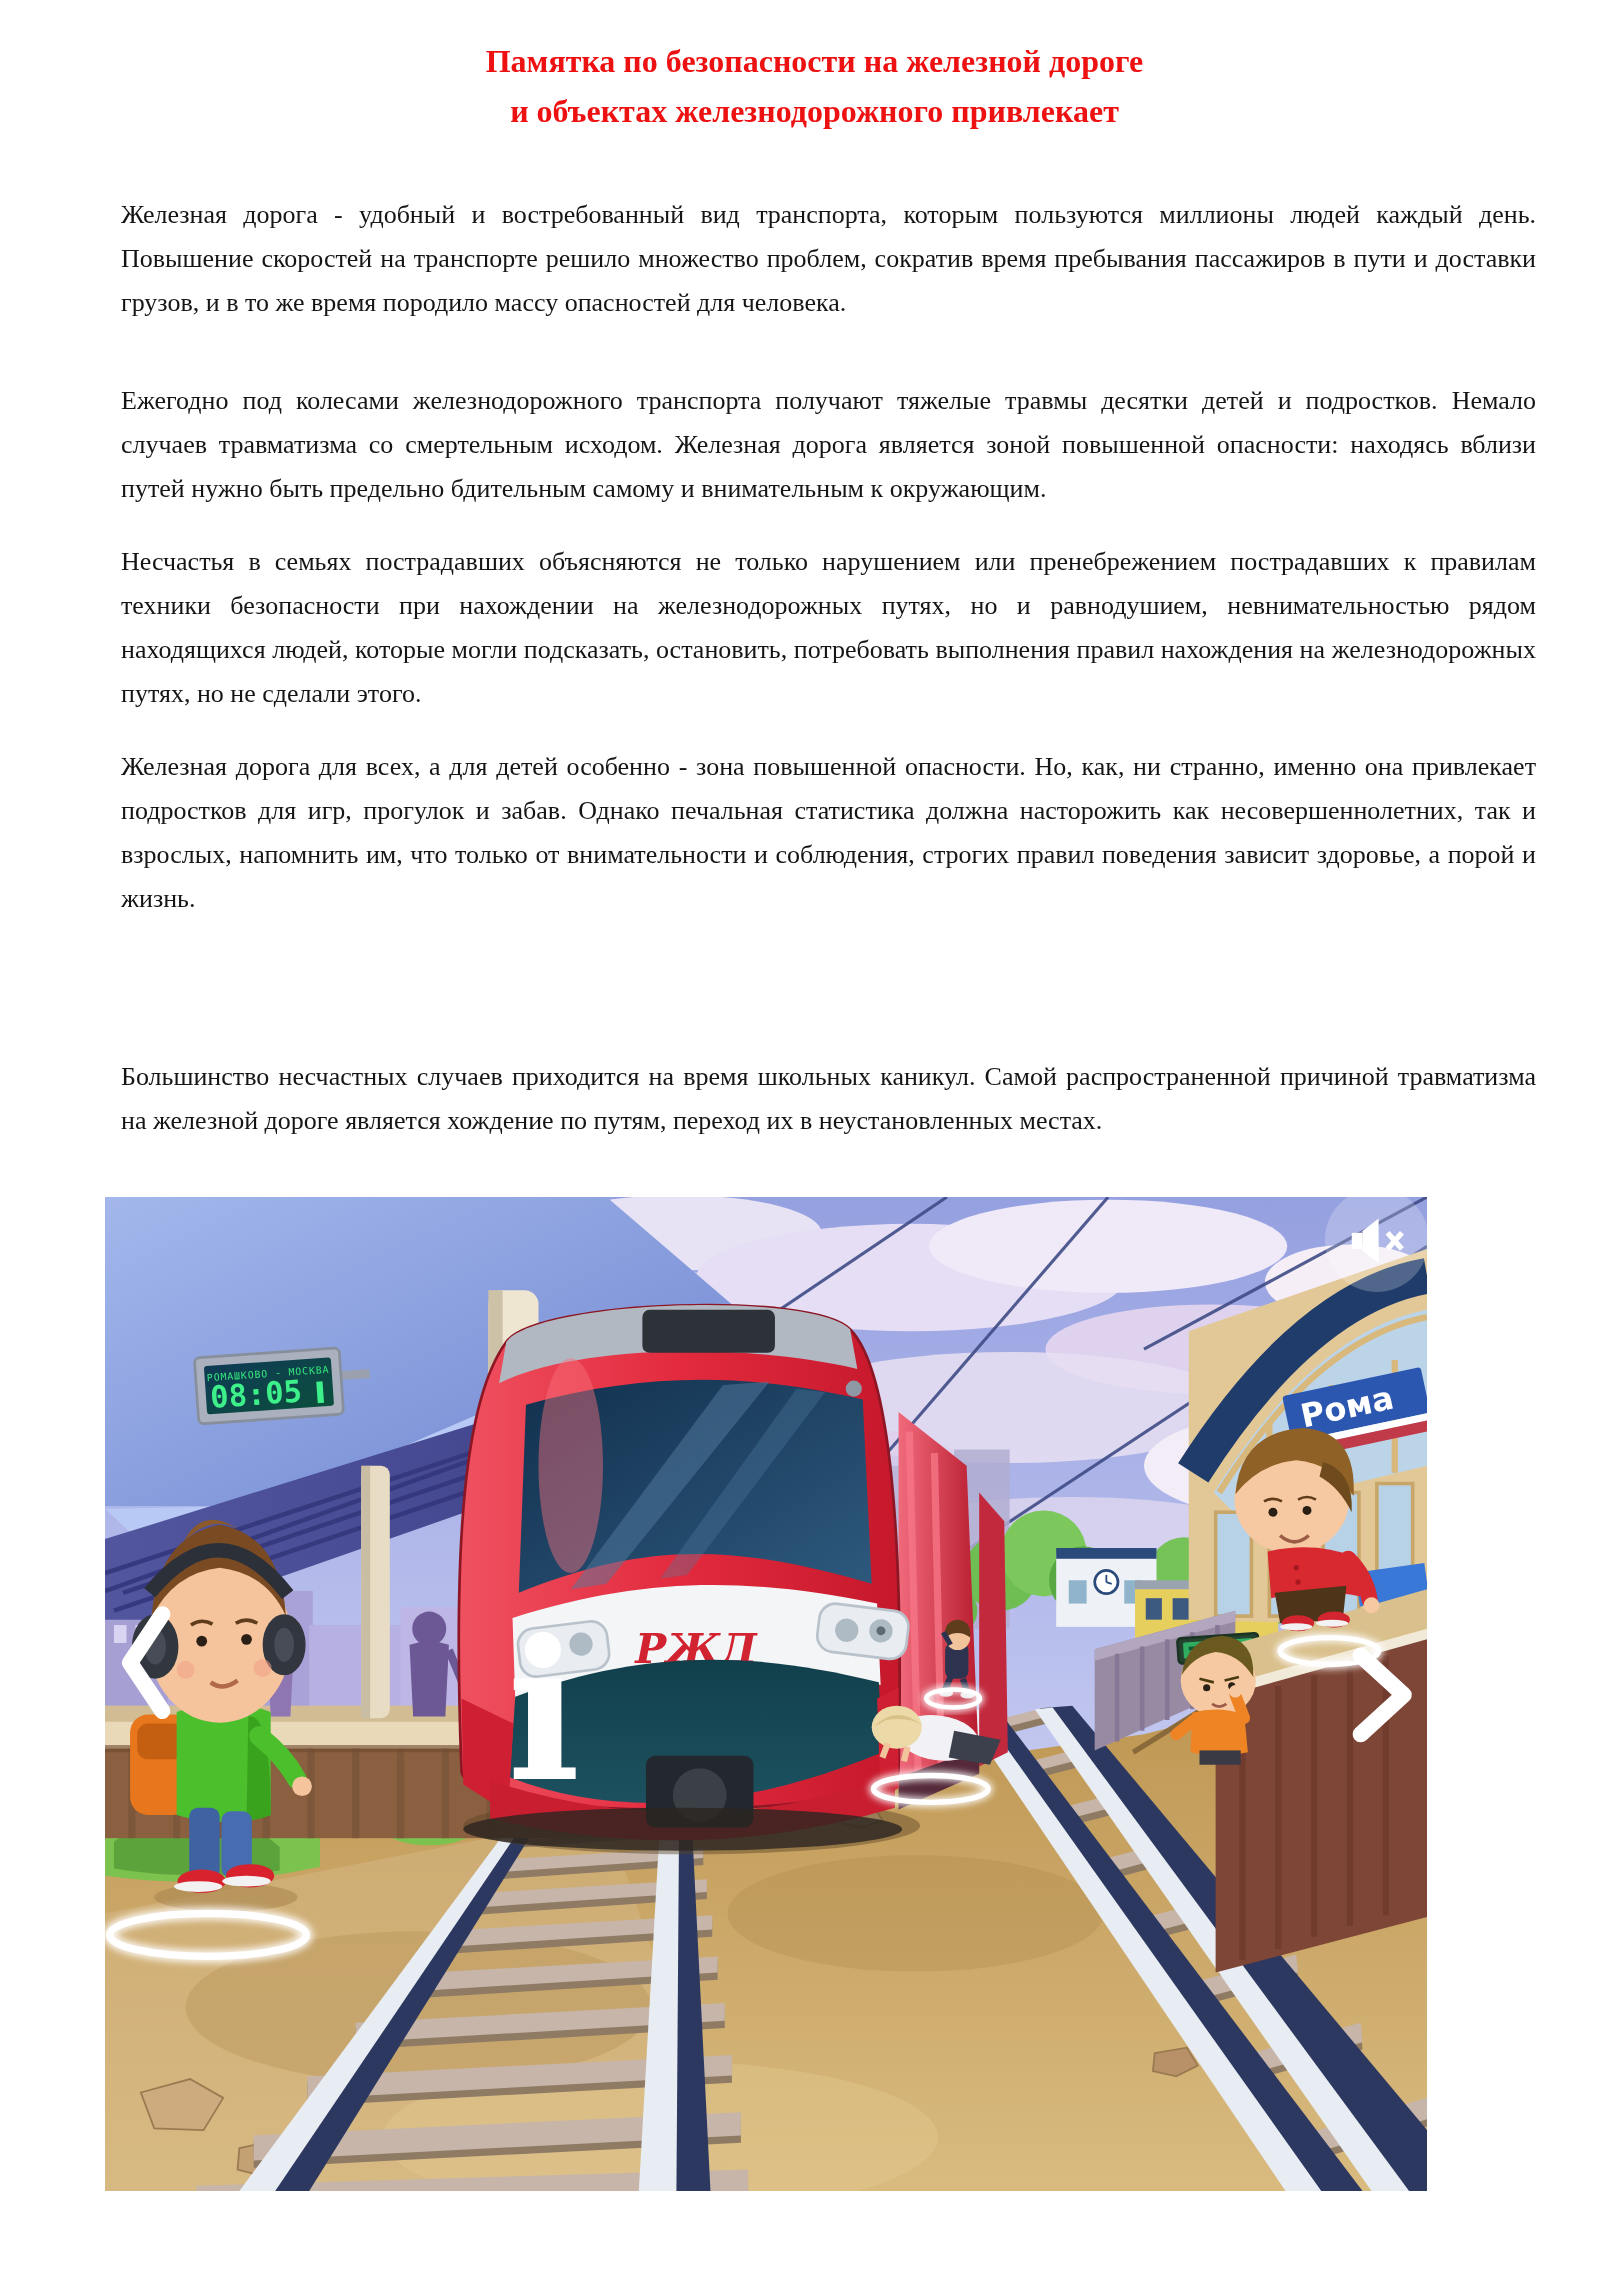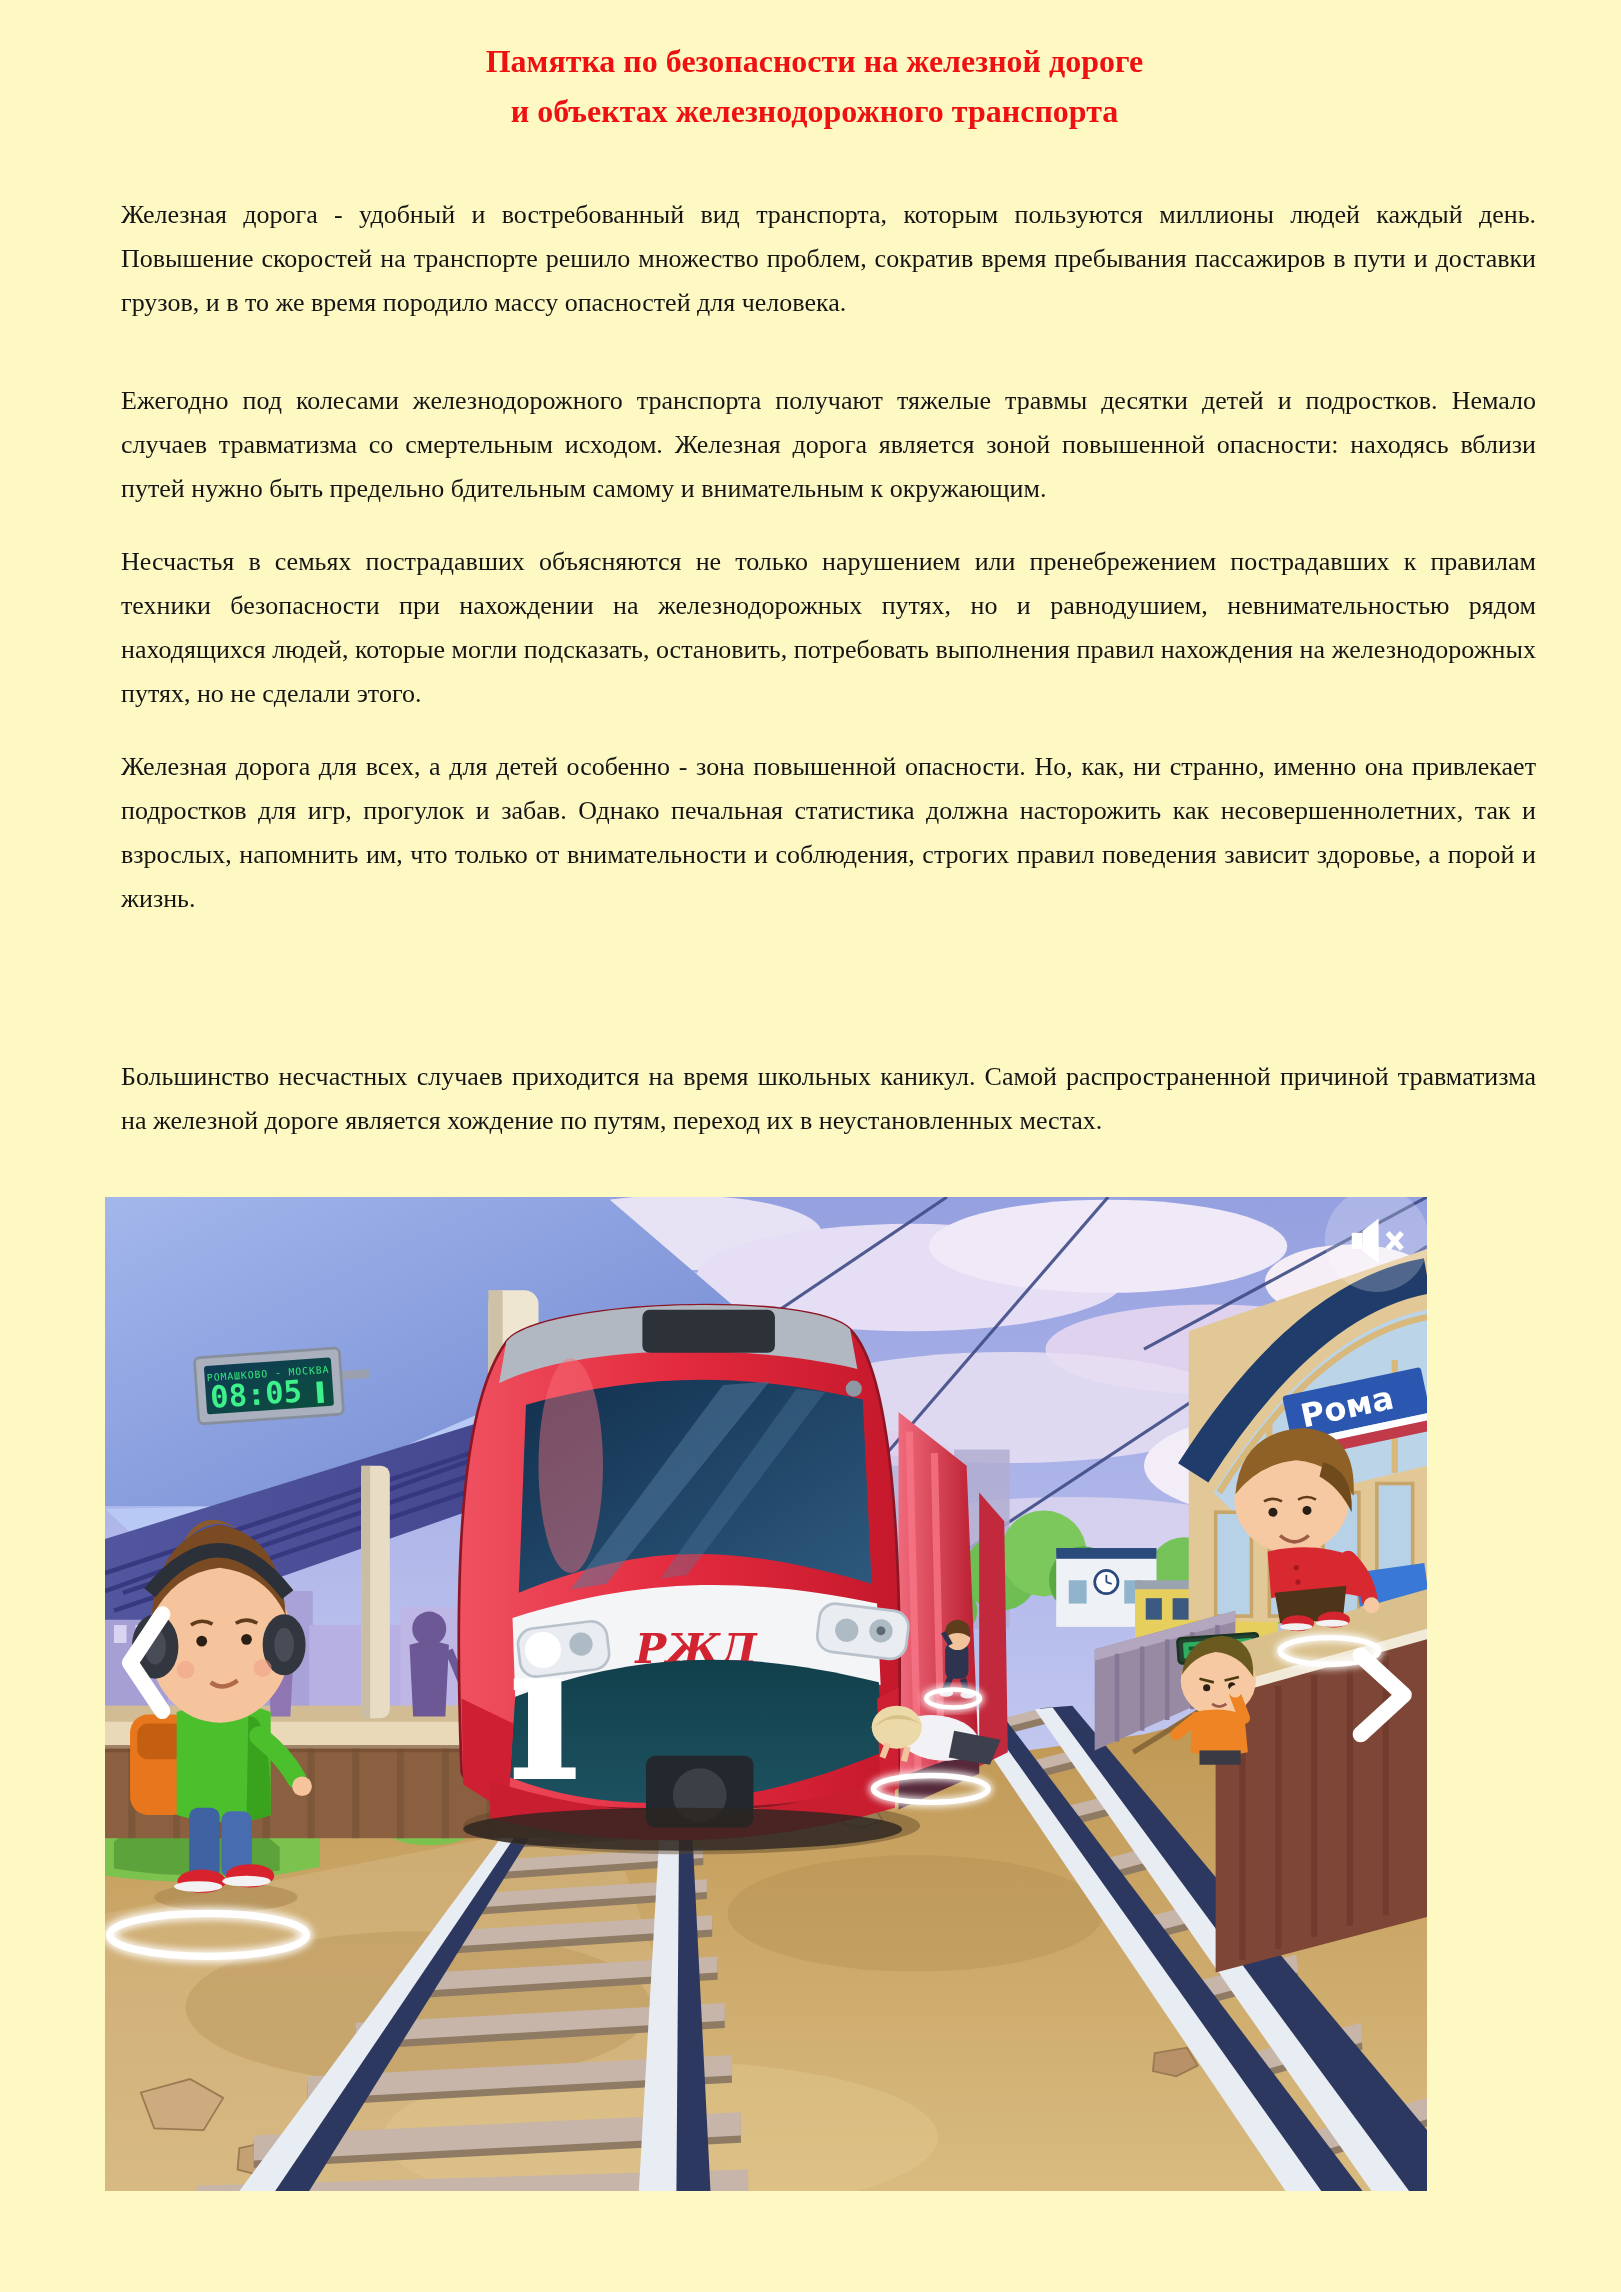--- a/index.html
+++ b/index.html
@@ -1,16 +1,16 @@
 <!DOCTYPE html>
 <html style="font-size:14.3px"><head>
 <meta charset="utf-8">
 <style>
   html,body{margin:0;padding:0;background:#888;}
-  .page{position:relative;width:1621px;height:2293px;background:#fef9c3;
+  .page{position:relative;width:1621px;height:2293px;background:#ffffff;
         font-family:"Liberation Serif", serif; overflow:hidden;}
   .title{position:absolute;left:107px;top:36px;width:1415px;text-align:center;
          font-weight:bold;font-size:32px;line-height:50px;}
   .para{position:absolute;left:107px;width:1415px;margin:14px;
         font-size:26px;line-height:44px;color:#151515;text-align:justify;}
   .para.p1{top:179px}.para.p2{top:365px}.para.p3{top:526px}
   .para.p4{top:731px}.para.p5{top:1041px}
   .figure{position:absolute;left:105px;top:1197px;width:1322px;height:994px;
           overflow:hidden;background:#aab3ea;}
   .figure svg{display:block;width:100%;height:100%;}
@@ -21,21 +21,21 @@
   .info-i{font-family:"DejaVu Serif", serif;font-weight:bold;font-size:215px;}
   .sign-t{font-family:"DejaVu Sans", sans-serif;font-weight:bold;font-size:36px;}
 </style>
 </head>
 <body>
 
 <div class="page">
 
   <div class="title" style="color:#ee1111;">
     <div>Памятка по безопасности на железной дороге</div>
-    <div>и объектах железнодорожного транспорта</div>
+    <div>и объектах железнодорожного привлекает</div>
   </div>
 
   <p class="para p1">Железная дорога - удобный и востребованный вид транспорта, которым пользуются миллионы людей каждый день. Повышение скоростей на транспорте решило множество проблем, сократив время пребывания пассажиров в пути и доставки грузов, и в то же время породило массу опасностей для человека.</p>
   <p class="para p2">Ежегодно под колесами железнодорожного транспорта получают тяжелые травмы десятки детей и подростков. Немало случаев травматизма со смертельным исходом. Железная дорога является зоной повышенной опасности: находясь вблизи путей нужно быть предельно бдительным самому и внимательным к окружающим.</p>
   <p class="para p3">Несчастья в семьях пострадавших объясняются не только нарушением или пренебрежением пострадавших к правилам техники безопасности при нахождении на железнодорожных путях, но и равнодушием, невнимательностью рядом находящихся людей, которые могли подсказать, остановить, потребовать выполнения правил нахождения на железнодорожных путях, но не сделали этого.</p>
   <p class="para p4">Железная дорога для всех, а для детей особенно - зона повышенной опасности. Но, как, ни странно, именно она привлекает подростков для игр, прогулок и забав. Однако печальная статистика должна насторожить как несовершеннолетних, так и взрослых, напомнить им, что только от внимательности и соблюдения, строгих правил поведения зависит здоровье, а порой и жизнь.</p>
   <p class="para p5">Большинство несчастных случаев приходится на время школьных каникул. Самой распространенной причиной травматизма на железной дороге является хождение по путям, переход их в неустановленных местах.</p>
 
   <div class="figure">
   <svg viewBox="0 0 1476 1110" preserveAspectRatio="none">

